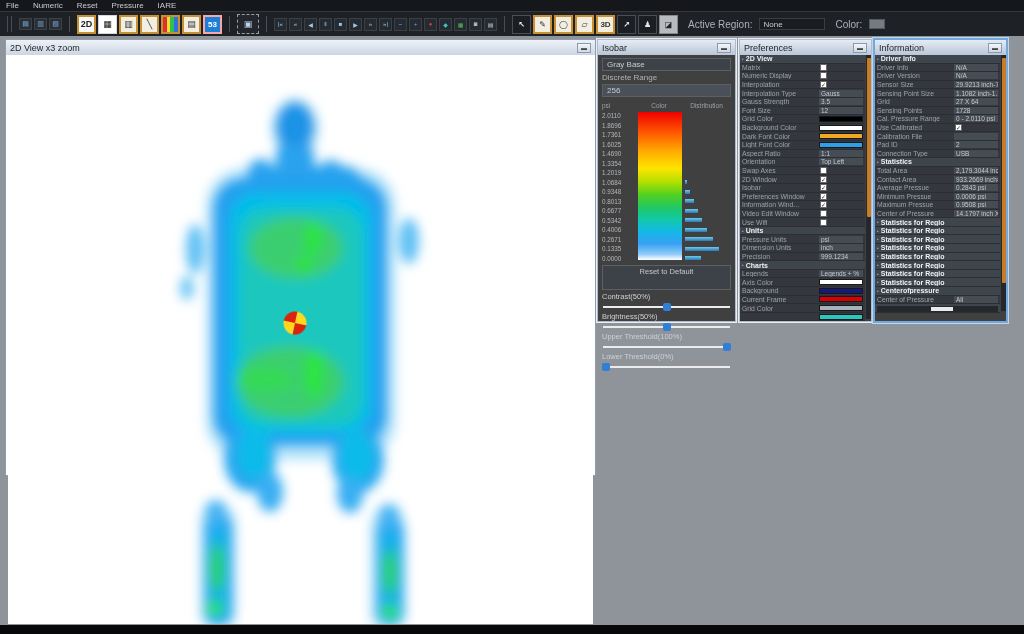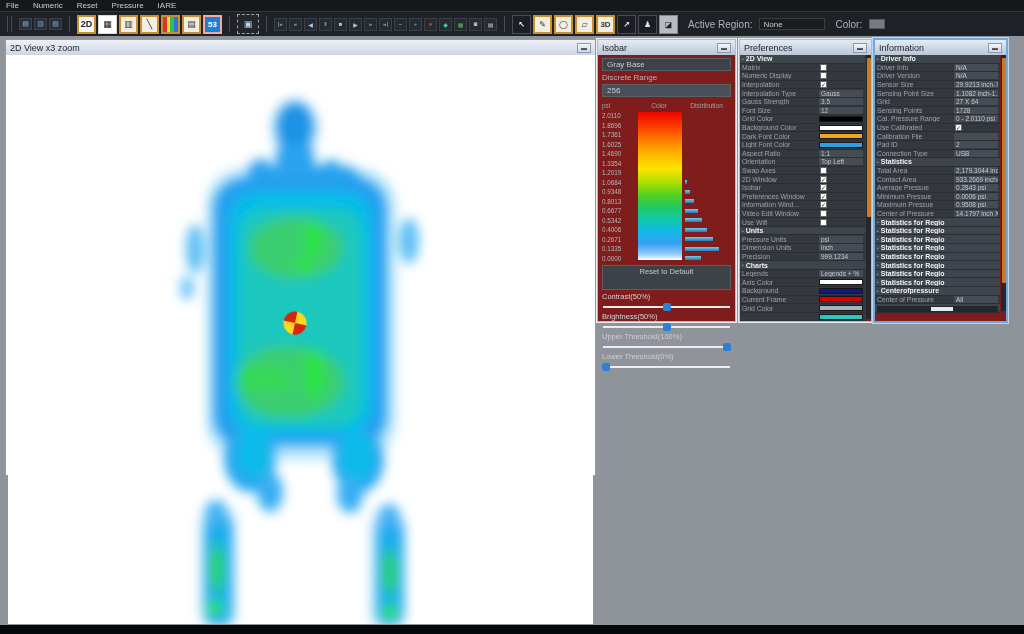--- a/index.html
+++ b/index.html
@@ -27,21 +27,21 @@
     background:linear-gradient(90deg,#e03030 0 25%,#f0e030 25% 50%,#30c050 50% 75%,#3070e0 75% 100%);}
   .tbtn.dashed { background:#23262b; color:#b8d4ee; border:1px dashed #9aa0a8; width:22px; height:20px;}
   .pbtn { width:13px; height:13px; background:#262b31; border:1px solid #3a4046; color:#9cc8ee;
     font-size:6px; display:flex; align-items:center; justify-content:center; cursor:pointer;}
   .arlabel { font-size:10px; color:#aeb2b8; margin-left:6px;}
   .arfield { width:66px; height:12px; background:#1a1d20; border:1px solid #3a3e42; color:#c8c8c8;
     font-size:8px; line-height:11px; padding-left:3px; margin-left:3px;}
   .colorswatch { width:16px; height:10px; background:#767b81; border:1px solid #55595e; margin-left:3px;}
   .bottombar { position:absolute; left:0; top:625px; width:1024px; height:9px; background:#070809;}
   
-  .panel { position:absolute; background:#7f1d1d; box-shadow:0 0 0 1px #aebccc, 0 0 0 2px #e9eef4;}
+  .panel { position:absolute; background:#404040; box-shadow:0 0 0 1px #aebccc, 0 0 0 2px #e9eef4;}
   .ptitle { height:15px; background:linear-gradient(#e6ecf4,#b9c6d6); display:flex; align-items:center;
     padding:0 4px; font-size:9px; color:#23262a; }
   .ptitle .t { flex:1; }
   .minbox { width:14px; height:10px; background:linear-gradient(#f4f7fa,#cdd7e2); border:1px solid #8a9ab0;
     display:flex; align-items:center; justify-content:center; font-size:6px; color:#444; cursor:pointer;}
   
   #win2d { left:6px; top:40px; width:589px; height:435px; background:#fff; box-shadow:0 0 0 1px #8e9cae;}
   #win2d .ptitle { background:linear-gradient(#eef2f7,#ccd6e3);}
   #canvas2d { position:relative; width:585px; height:568px; margin:1px 2px; background:#ffffff; overflow:hidden;}
   

